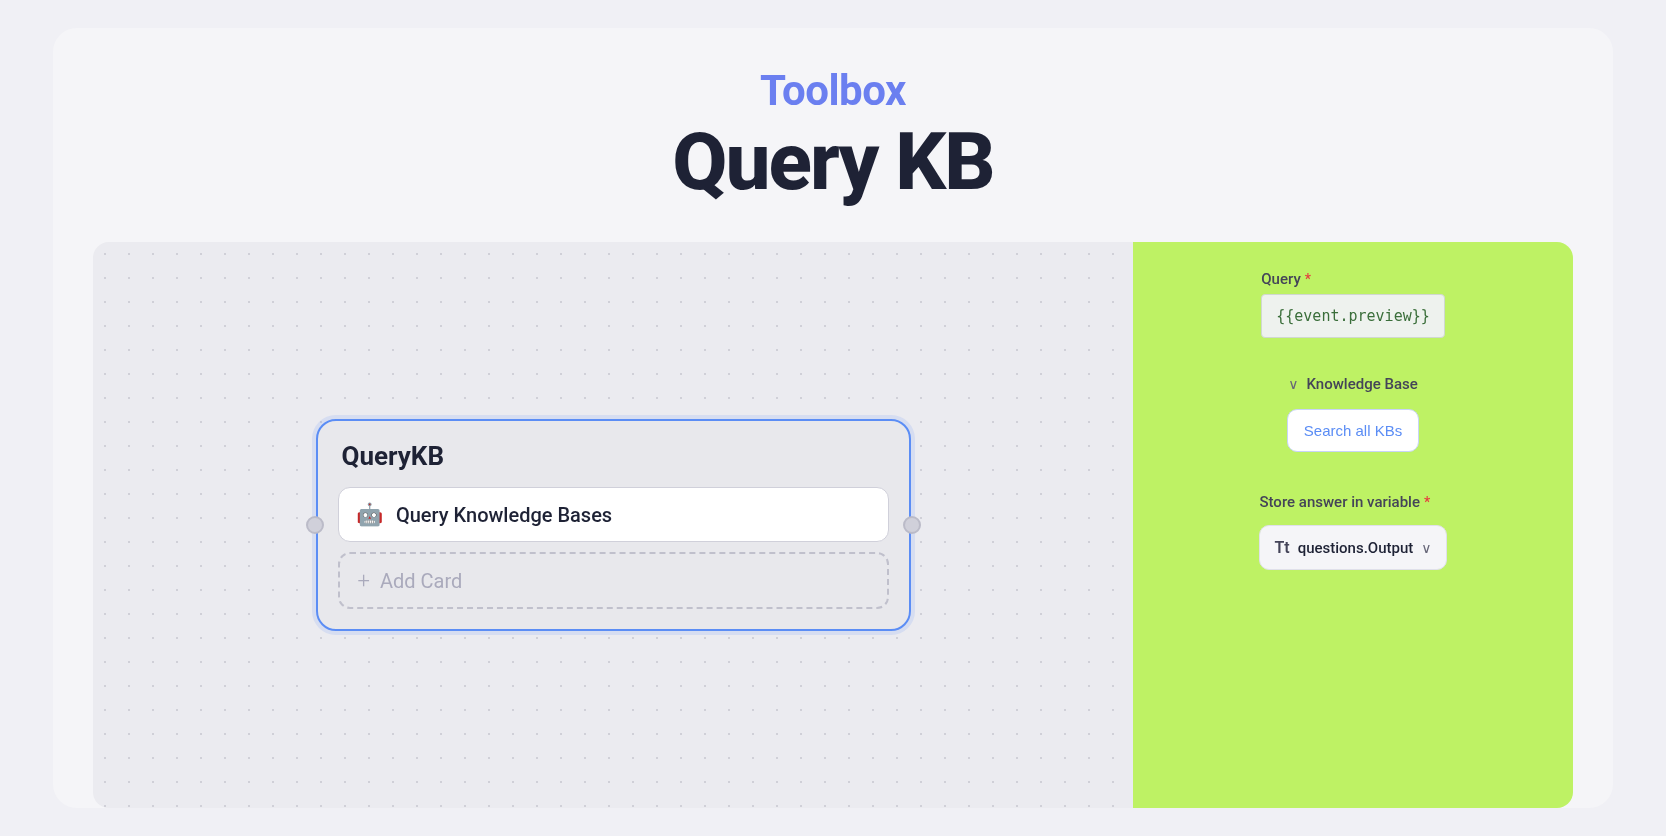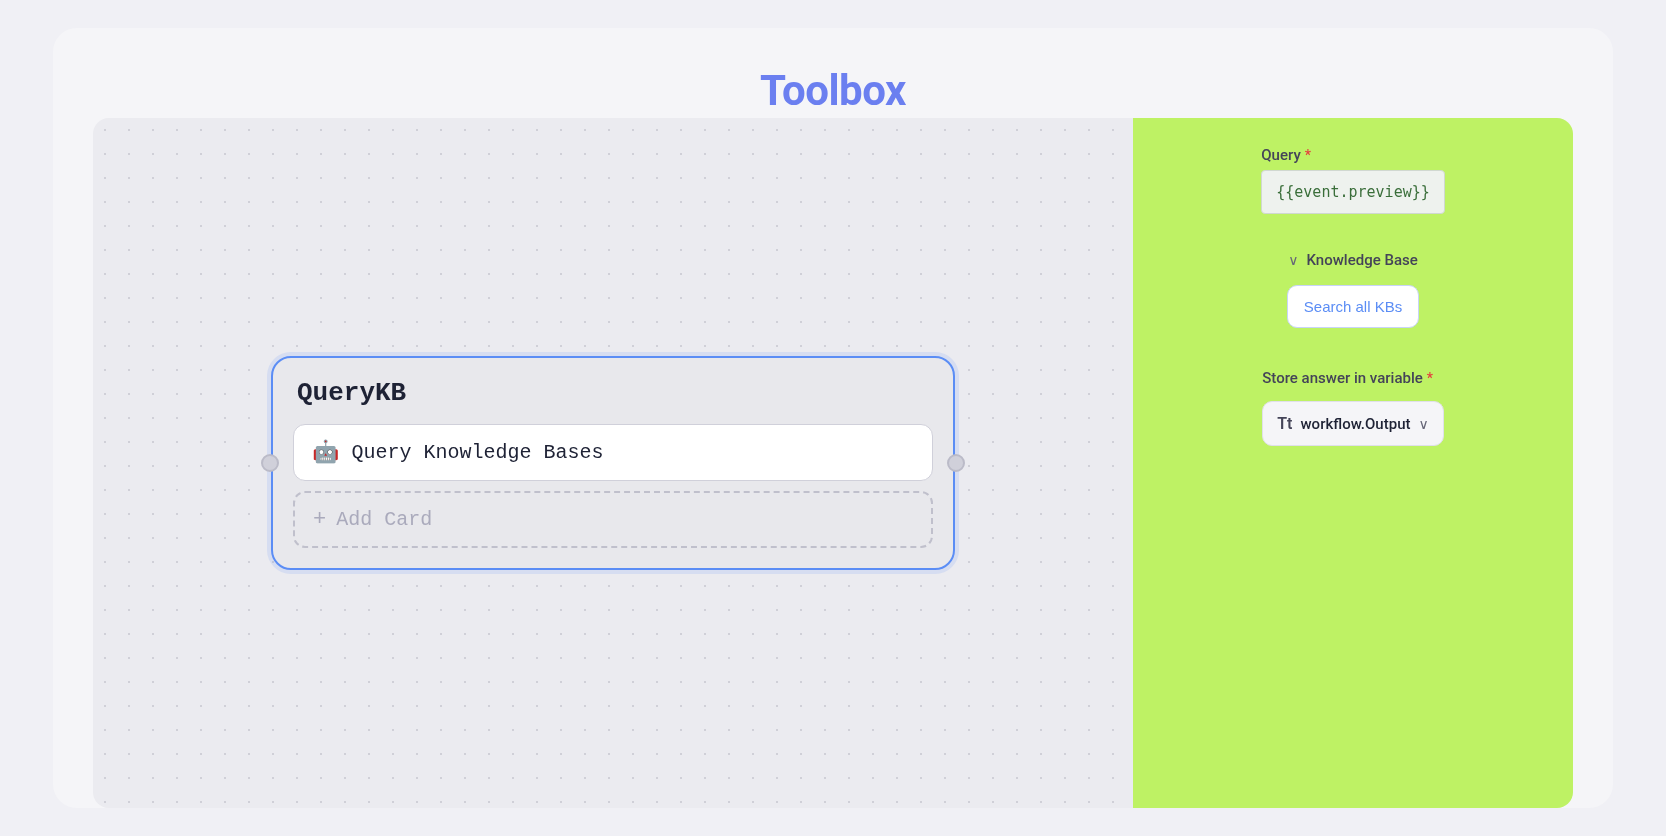--- a/index.html
+++ b/index.html
@@ -69,23 +69,22 @@
       position: relative;
       background-image: radial-gradient(circle, #d0d0d8 1px, transparent 1px);
       background-size: 24px 24px;
     }
 
     .node-card {
       background: #e8e8ec;
       border: 2.5px solid #5b8df5;
       border-radius: 20px;
       padding: 20px;
-      width: 684px;
+      width: 595px;
       box-shadow: 0 0 0 4px rgba(91, 141, 245, 0.15);
-      font-family: Liberation Mono, monospace;
     }
 
     .node-title {
       font-size: 26px;
       font-weight: 700;
       color: #1e2235;
       margin-bottom: 16px;
       padding: 0 4px;
     }
 
@@ -287,20 +286,21 @@
 
     .node-wrapper {
       position: relative;
     }
   </style>
 </head>
 <body>
 
 <div class="outer-container">
   <div class="toolbox-label">Toolbox</div>
+  <div class="query-kb-label">Query KB</div>
 
   <div class="main-panel">
 
     <div class="canvas-area">
       <div class="node-wrapper">
         <div class="connector-dot-left"></div>
         <div class="node-card">
           <div class="node-title">QueryKB</div>
 
           <div class="node-item">
@@ -340,20 +340,20 @@
 
       <div class="section-divider"></div>
 
       <div class="store-variable-section">
         <div class="field-label">
           <span>Store answer in variable</span>
           <span class="required-star">*</span>
         </div>
         <div class="variable-selector">
           <span class="variable-icon">Tt</span>
-          <span class="variable-text">workflow.Output</span>
+          <span class="variable-text">questions.Output</span>
           <span class="variable-chevron">∨</span>
         </div>
       </div>
 
     </div>
   </div>
 </div>
 
 </body></html>

